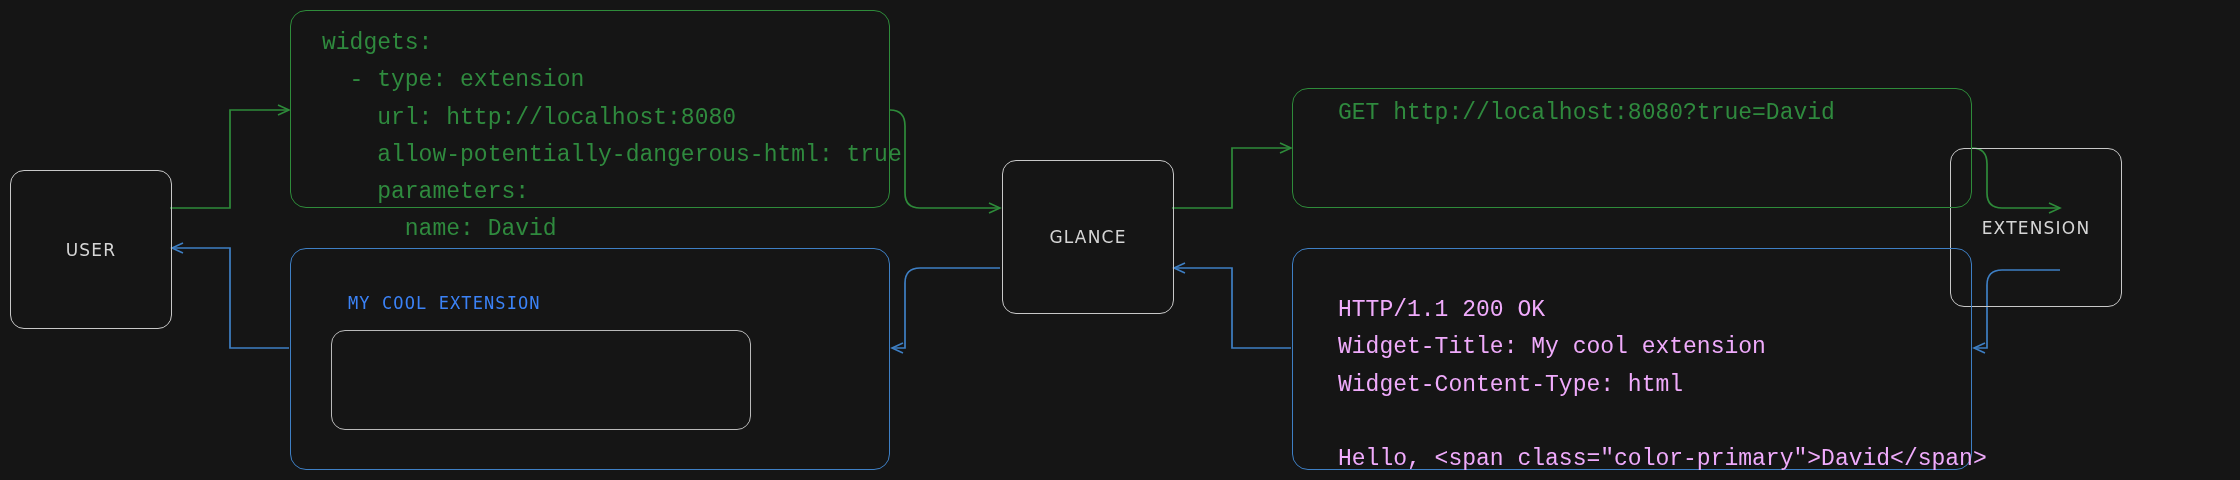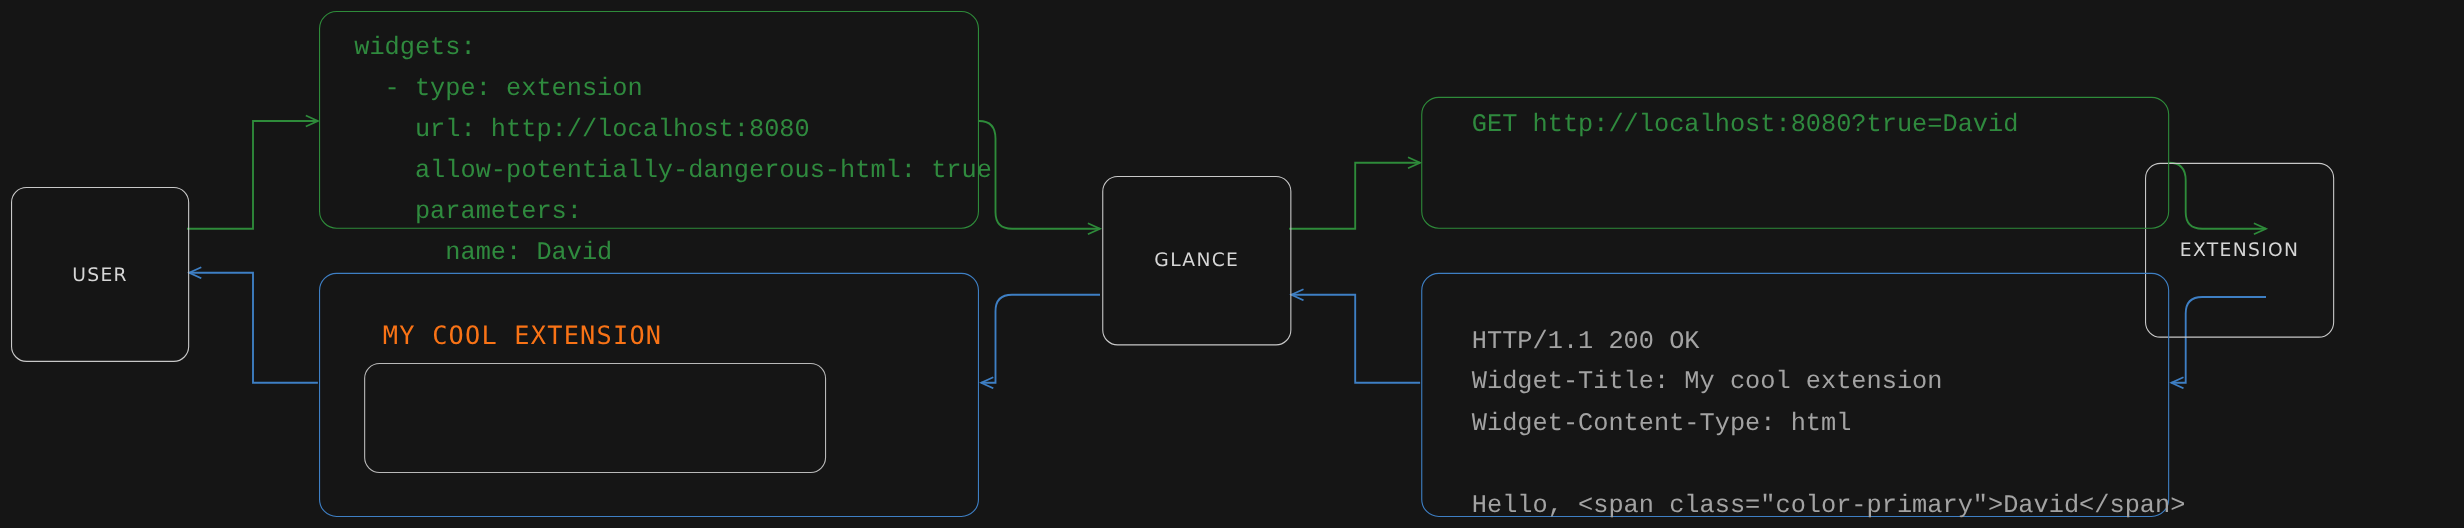--- a/index.html
+++ b/index.html
@@ -13,23 +13,23 @@
         color:#d6d6d6;font-size:17px;letter-spacing:1.2px;
         font-family:"DejaVu Sans","Liberation Sans",sans-serif;}
 
   .panel{position:absolute;border-radius:16px;box-sizing:border-box;}
   .panel.green{border:1.6px solid #2e8b3a;}
   .panel.blue{border:1.6px solid #3e7fc4;}
 
   .code{position:absolute;white-space:pre;font-size:23px;line-height:1.62;
         font-family:Liberation Mono, monospace;}
   .code.green{color:#2f8a3e;}
-  .code.blue{color:#a3a3a3;}
+  .code.blue{color:#f0abfc;}
 
-  .widget-title{position:absolute;color:#f97316;font-size:23px;letter-spacing:1.1px;
+  .widget-title{position:absolute;color:#3b82f6;font-size:17px;letter-spacing:1.1px;
         white-space:pre;font-family:"DejaVu Sans Mono","Liberation Mono",monospace;}
   .widget-card{position:absolute;border:1.6px solid #b9b9b9;border-radius:14px;box-sizing:border-box;}
   .widget-body{position:absolute;font-size:17px;white-space:pre;color:#d2d2d2;
         font-family:"DejaVu Sans Mono","Liberation Mono",monospace;}
   .accent{color:#e8742c;}
 </style>
 </head>
 <body>
 
 <div id="stage">

